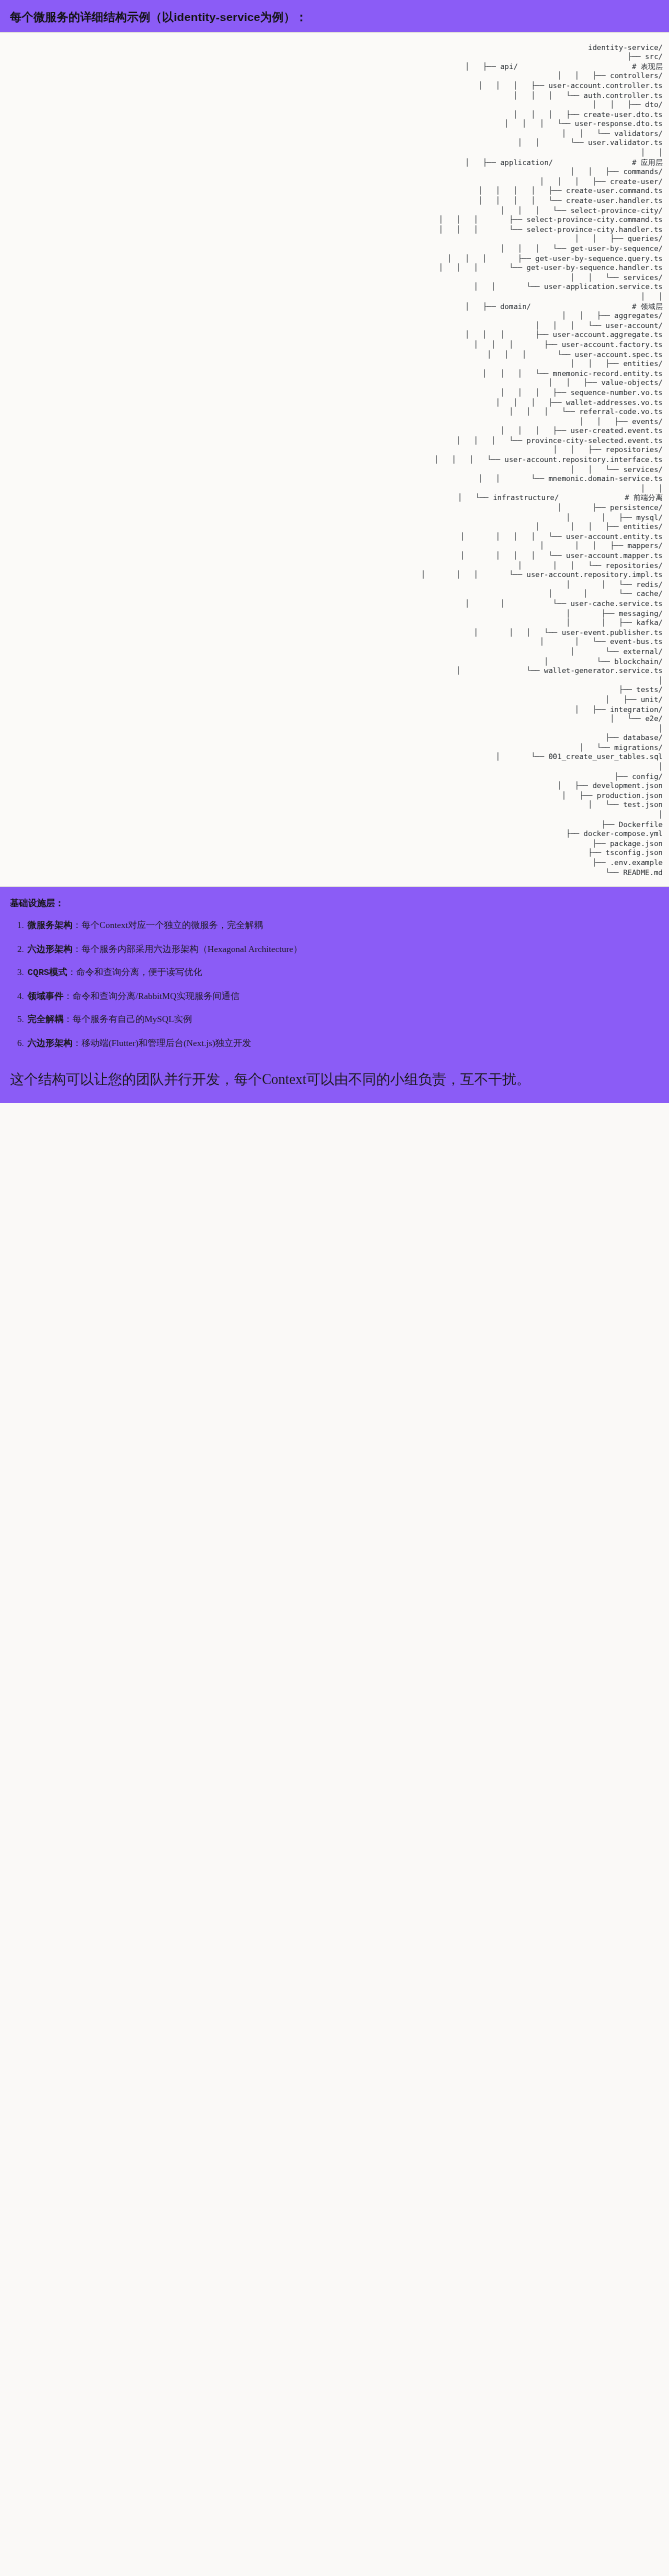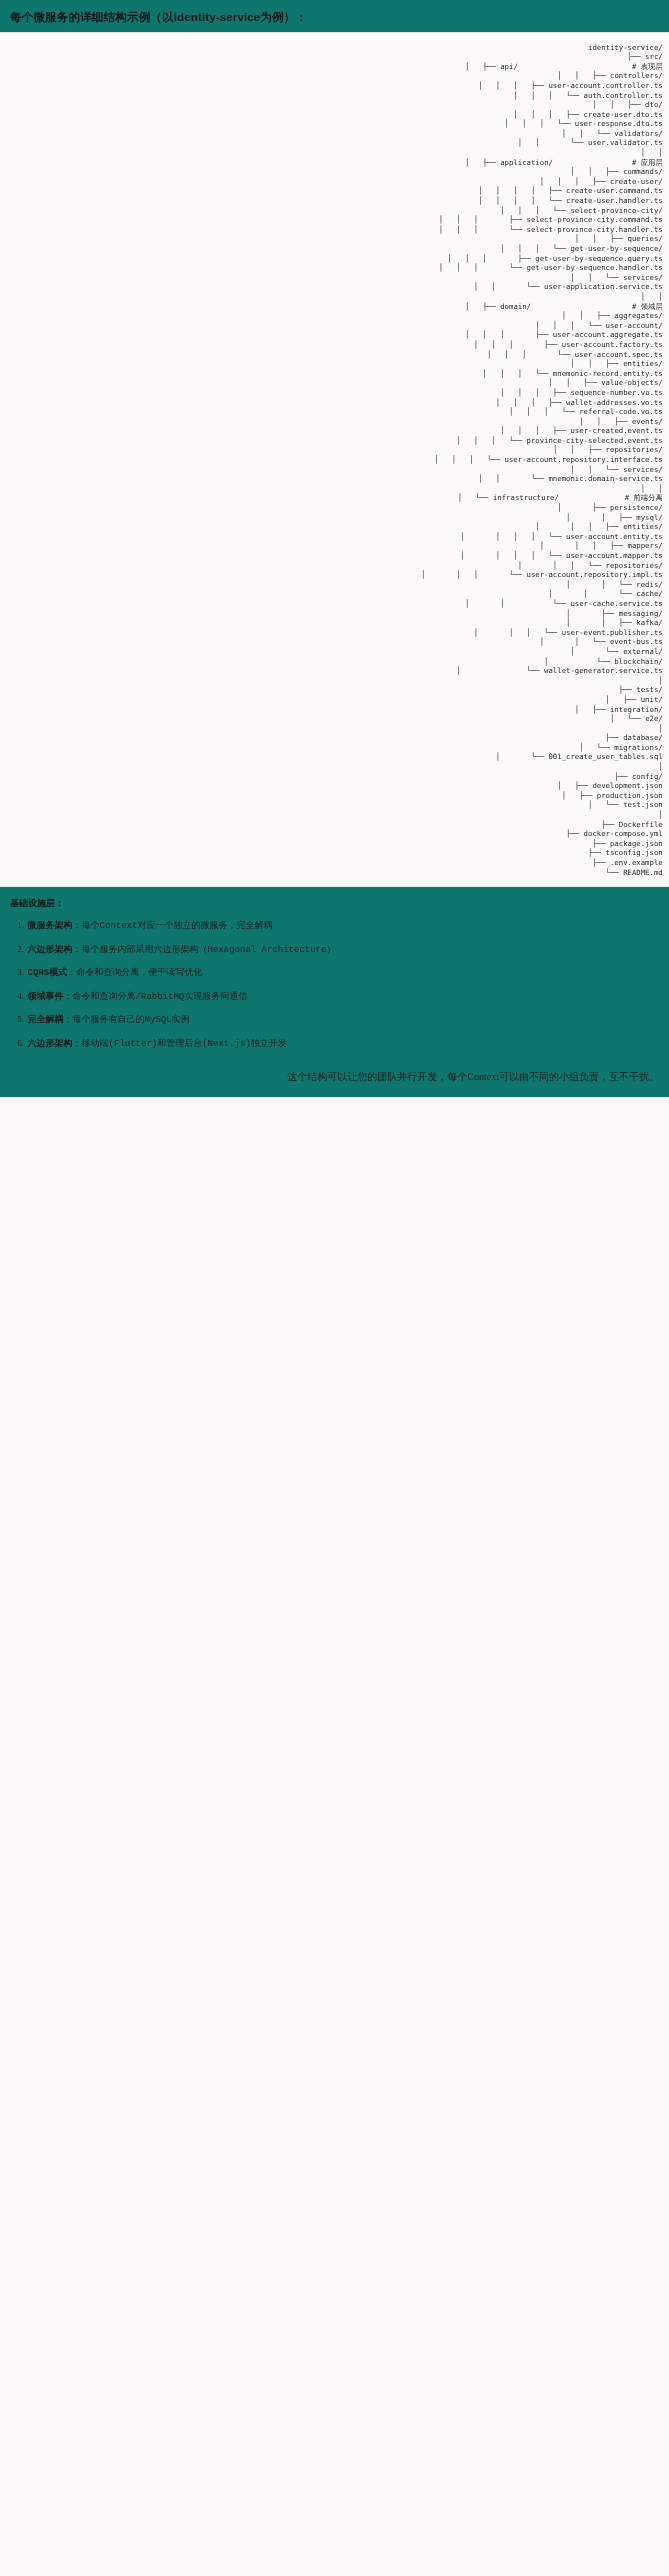--- a/index.html
+++ b/index.html
@@ -10,21 +10,21 @@
   }
   body {
     width: 669px;
     font-family: "Liberation Serif", "DejaVu Serif", serif;
     color: #1a1a1a;
     -webkit-font-smoothing: antialiased;
   }
   .page {
     width: 669px;
     box-sizing: border-box;
-    background: #0f766e;
+    background: #8b5cf6;
     padding: 0;
   }
 
   
   .doc-title {
     font-family: "Liberation Sans", "DejaVu Sans", sans-serif;
     font-weight: bold;
     font-size: 11.6px;
     line-height: 1.35;
     color: #141414;
@@ -83,30 +83,29 @@
     padding-left: 1.3px;
   }
   ol.kp-list > li::marker {
     font-family: "Liberation Serif", "DejaVu Serif", serif;
   }
   .kp-term {
     font-family: Liberation Mono, monospace;
     font-weight: bold;
   }
   .kp-desc {
-    font-family: Liberation Mono, monospace;
+    font-family: Liberation Serif, serif;
   }
   .closing {
     font-family: "Liberation Serif", "DejaVu Serif", serif;
-    font-size: 10px;
+    font-size: 14px;
     line-height: 1.6;
     color: #1a1a1a;
     margin: 6.3px 0 0 0;
     padding: 0 10px 11.3px 10px;
-    text-align: right;
   }
 </style>
 </head>
 <body>
 
 <div class="page">
 
   <h1 class="doc-title">每个微服务的详细结构示例（以identity-service为例）：</h1>
   <div class="rule"></div>
 

